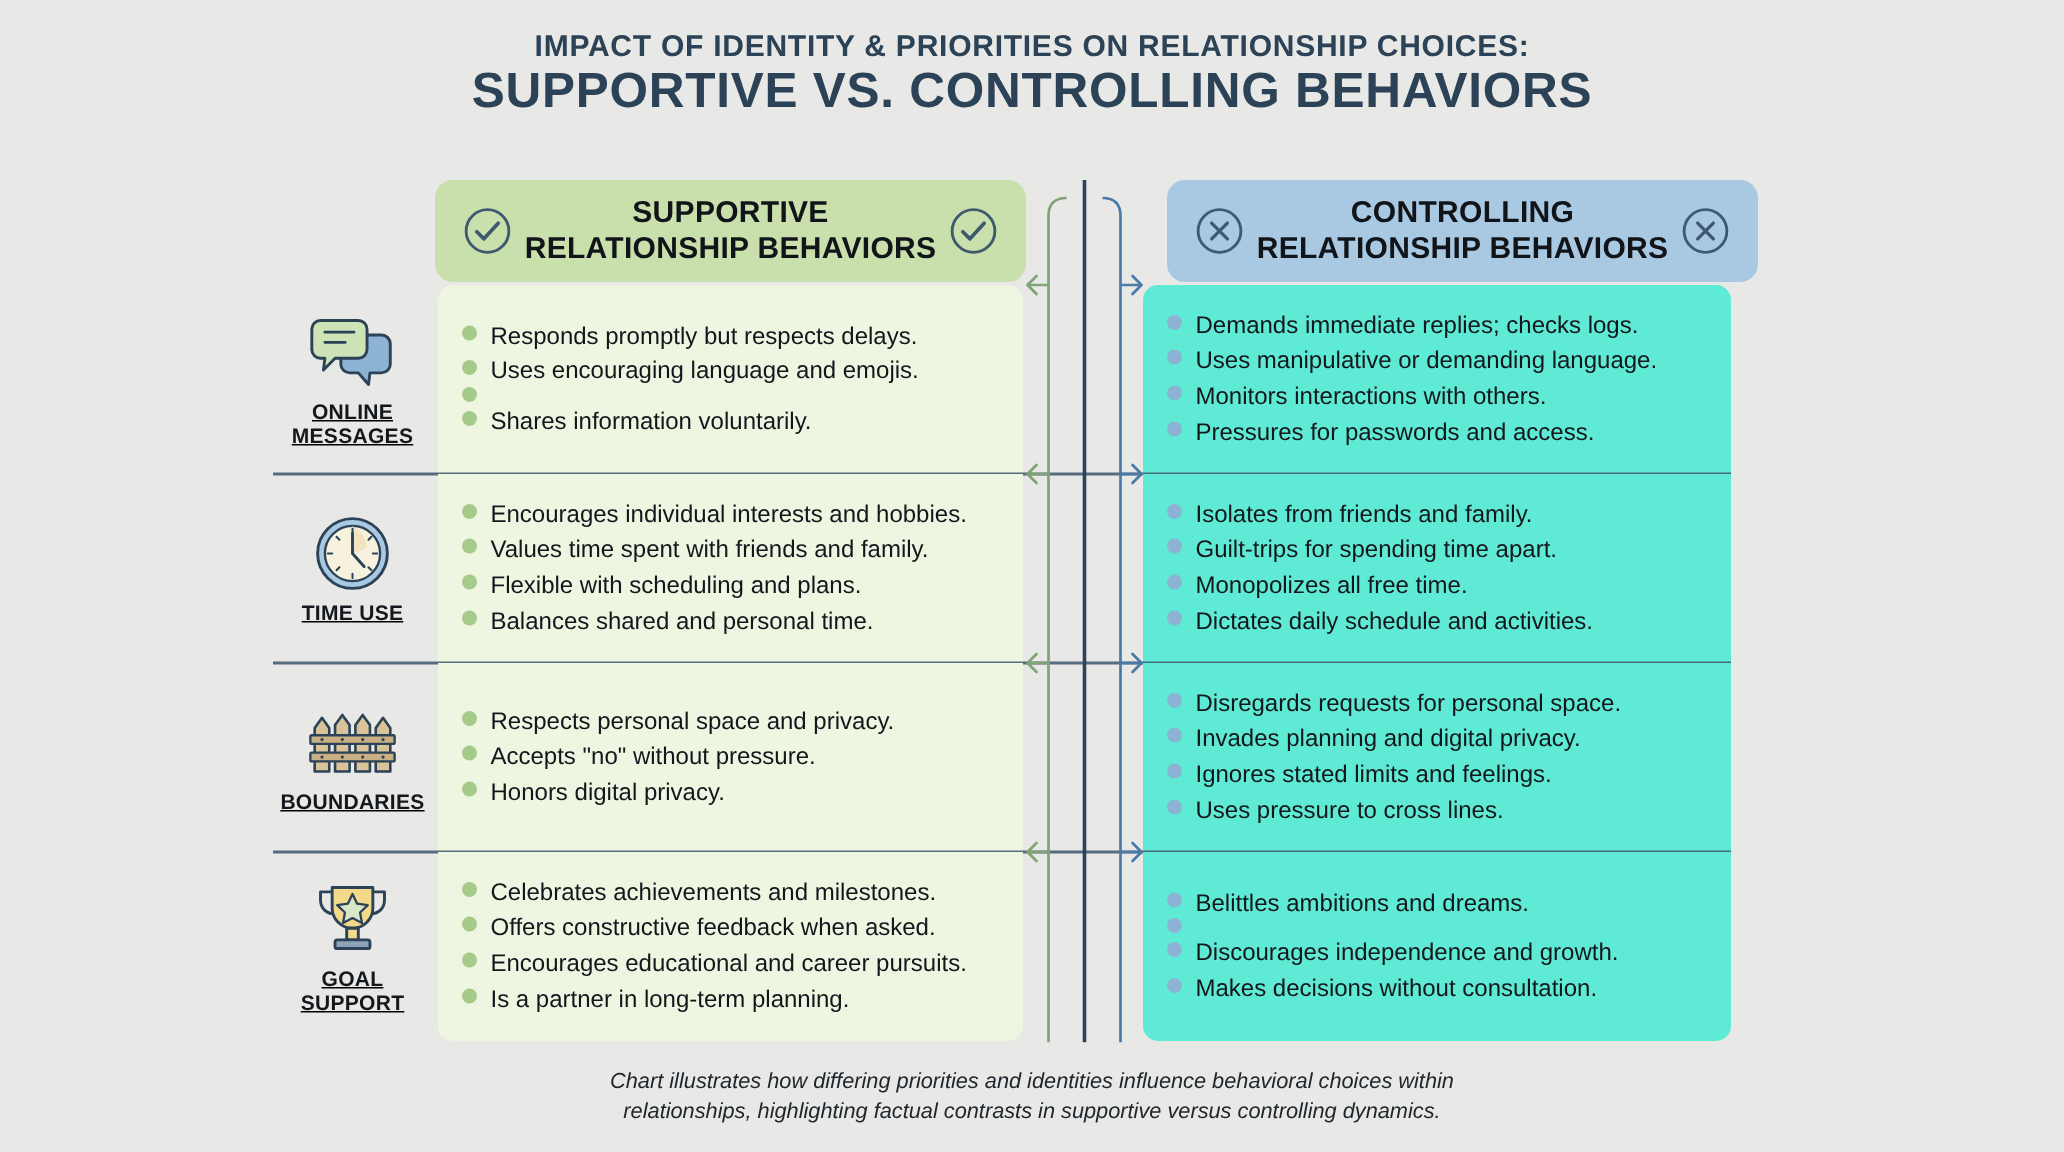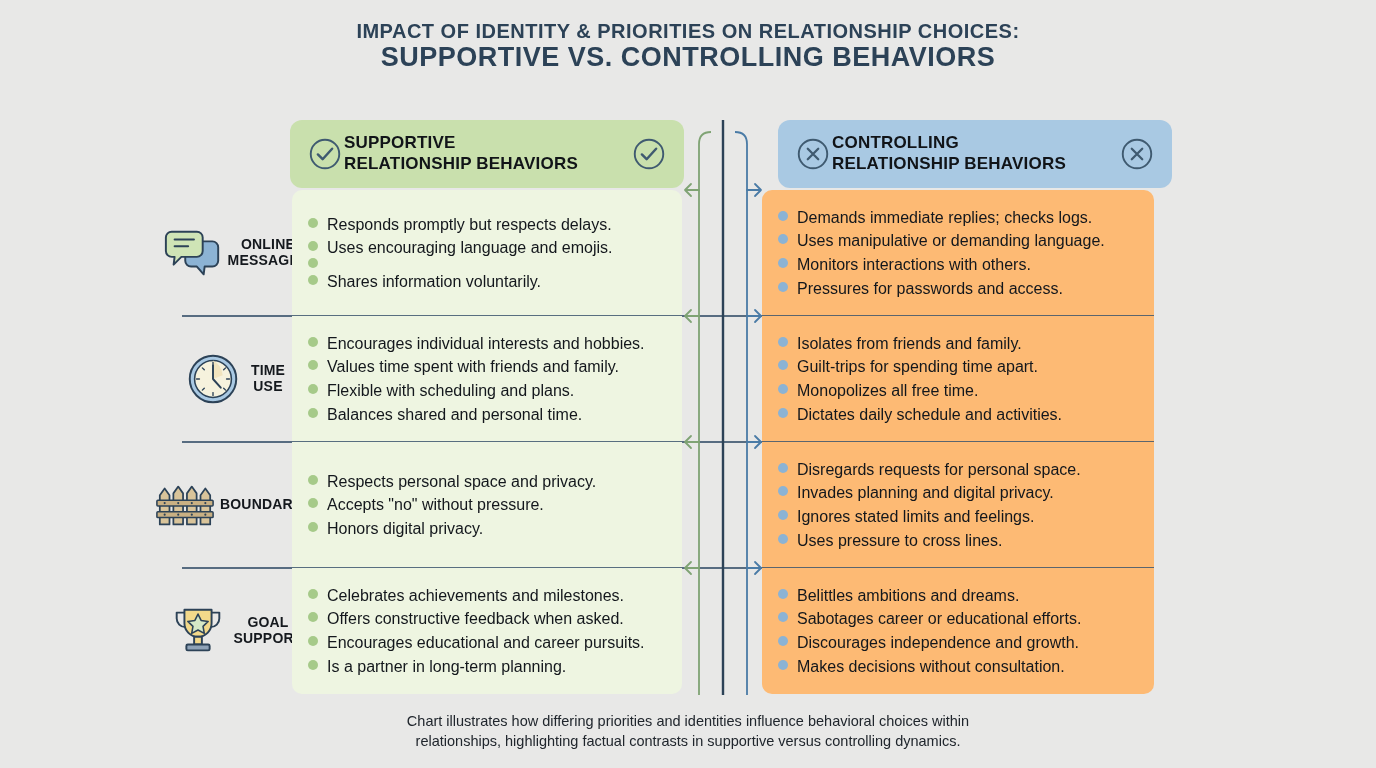--- a/index.html
+++ b/index.html
@@ -25,21 +25,21 @@
     top: 20px; left: 0; right: 0;
     text-align: center;
   }
   .title-line {
     color: #2c4257;
     font-weight: bold;
     letter-spacing: 0.5px;
     line-height: 1.12;
   }
   .title-line-1 { font-size: 20px; }
-  .title-line-2 { font-size: 27px; }
+  .title-line-2 { font-size: 33px; }
 
   
   .header-row {
     position: absolute;
     top: 120px;
     left: 290px;
     width: 864px;
     height: 68px;
   }
   .col-header {
@@ -57,22 +57,23 @@
     width: 394px;
     background: #c9e0ad;
   }
   .col-header.controlling {
     left: 488px;
     width: 394px;
     background: #a9c9e3;
   }
   .col-header-text {
     flex: 1;
+    text-align: center;
     color: #111418;
-    font-size: 17px;
+    font-size: 20px;
     font-weight: bold;
     line-height: 1.22;
     letter-spacing: 0.2px;
   }
   .hdr-icon { flex: 0 0 auto; width: 38px; height: 38px; }
 
   
   .rows { position: absolute; top: 190px; left: 0; width: 1376px; }
   .row {
     position: relative;
@@ -88,24 +89,25 @@
   }
 
   
   .cat-cell {
     position: absolute;
     left: 182px;
     width: 106px;
     top: 0;
     height: 126px;
     display: flex;
-    flex-direction: row;
+    flex-direction: column;
     align-items: center;
     justify-content: center;
     gap: 4px;
+    text-decoration: underline;
   }
   .cat-icon { width: 62px; height: 56px; }
   .cat-label {
     color: #14181d;
     font-size: 14px;
     font-weight: bold;
     text-align: center;
     line-height: 1.12;
     letter-spacing: 0.2px;
   }
@@ -115,21 +117,21 @@
     position: absolute;
     top: 0;
     height: 126px;
     padding: 10px 12px 10px 16px;
     display: flex;
     flex-direction: column;
     justify-content: center;
     gap: 0;
   }
   .panel.supportive { left: 292px; width: 390px; background: #eef5e1; }
-  .panel.controlling { left: 762px; width: 392px; background: #fdba74; }
+  .panel.controlling { left: 762px; width: 392px; background: #5eead4; }
 
   .row:first-child .panel { border-radius: 10px 10px 0 0; }
   .row:last-child  .panel { border-radius: 0 0 10px 10px; }
 
   .bullet-item {
     display: flex;
     align-items: baseline;
     gap: 9px;
     font-size: 16px;
     color: #13171c;
@@ -157,20 +159,21 @@
   }
 
   
   .footer {
     position: absolute;
     bottom: 16px; left: 0; right: 0;
     text-align: center;
     color: #20262d;
     font-size: 14.5px;
     line-height: 1.42;
+    font-style: italic;
   }
 </style>
 </head>
 <body>
 
 <div class="page">
 
   <div class="title-block">
     <div class="title-line title-line-1">IMPACT OF IDENTITY &amp; PRIORITIES ON RELATIONSHIP CHOICES:</div>
     <div class="title-line title-line-2">SUPPORTIVE VS. CONTROLLING BEHAVIORS</div>
@@ -412,21 +415,20 @@
             <span>Is a partner in long-term planning.</span>
           </div>
         </div>
         <div class="panel controlling">
           <div class="bullet-item">
             <span class="dot"></span>
             <span>Belittles ambitions and dreams.</span>
           </div>
           <div class="bullet-item">
             <span class="dot"></span>
-            <span>Sabotages career or educational efforts.</span>
           </div>
           <div class="bullet-item">
             <span class="dot"></span>
             <span>Discourages independence and growth.</span>
           </div>
           <div class="bullet-item">
             <span class="dot"></span>
             <span>Makes decisions without consultation.</span>
           </div>
         </div>

